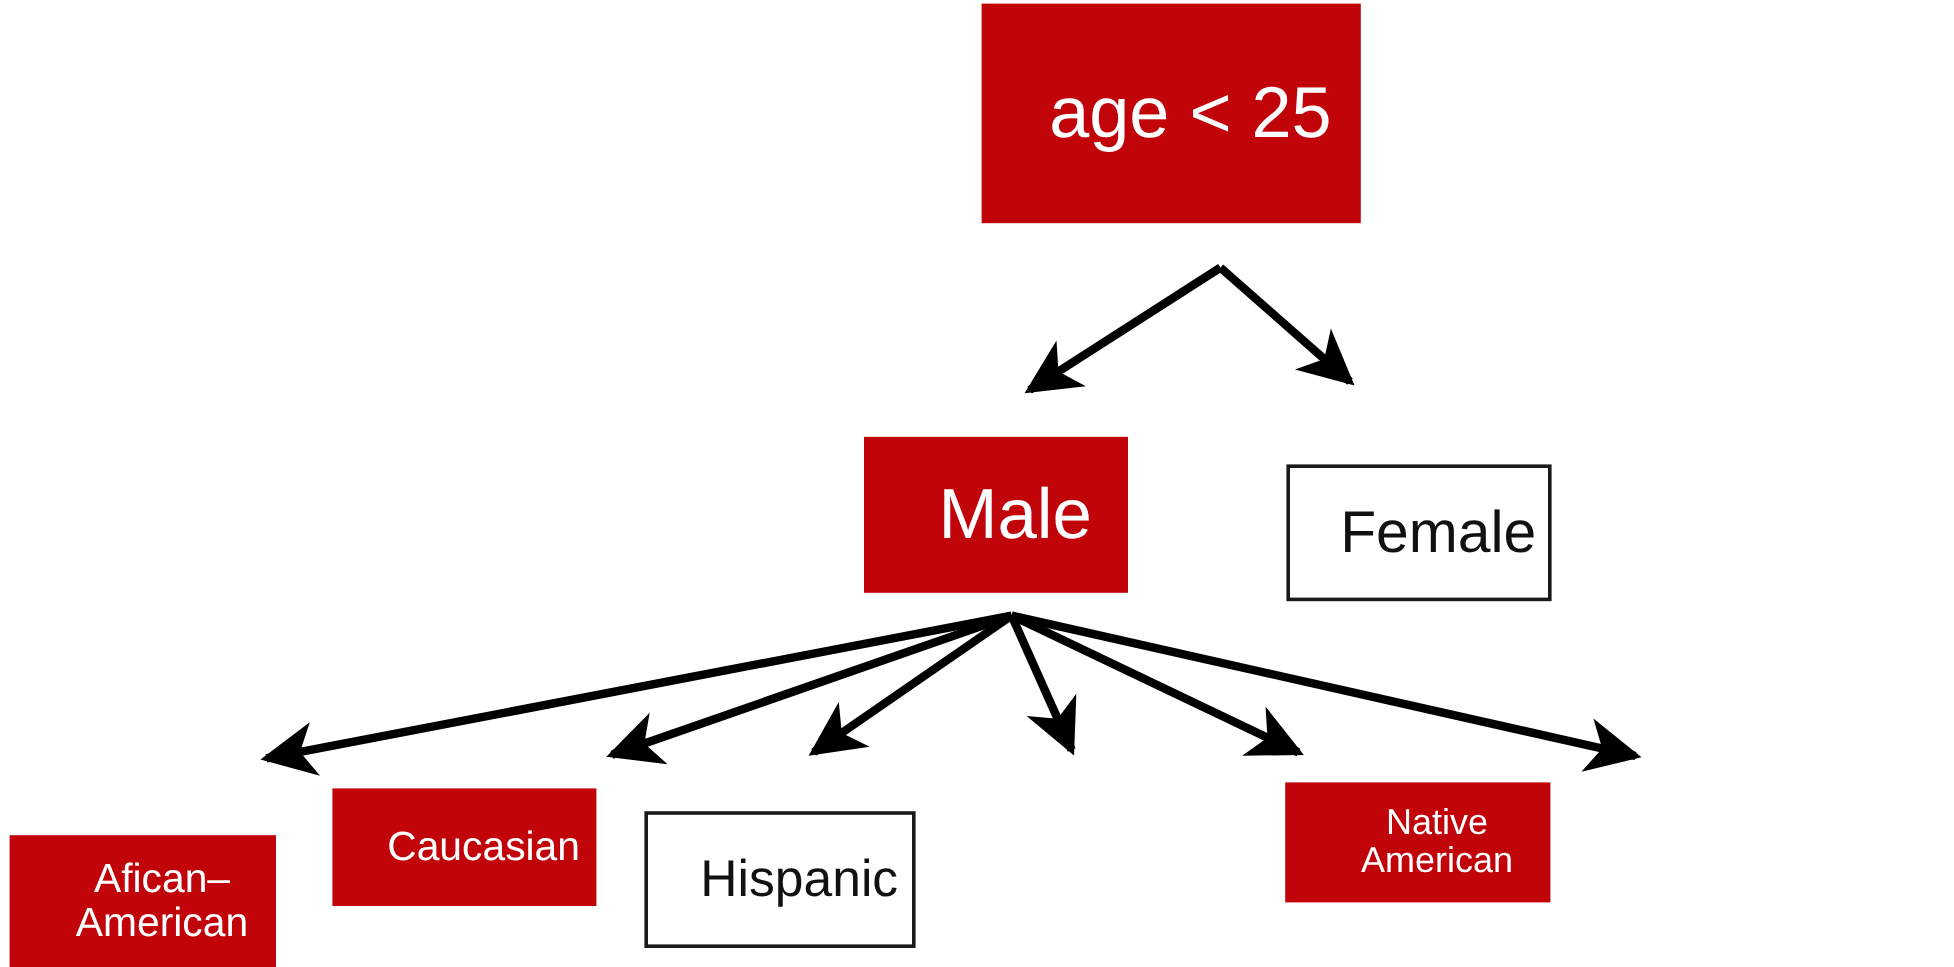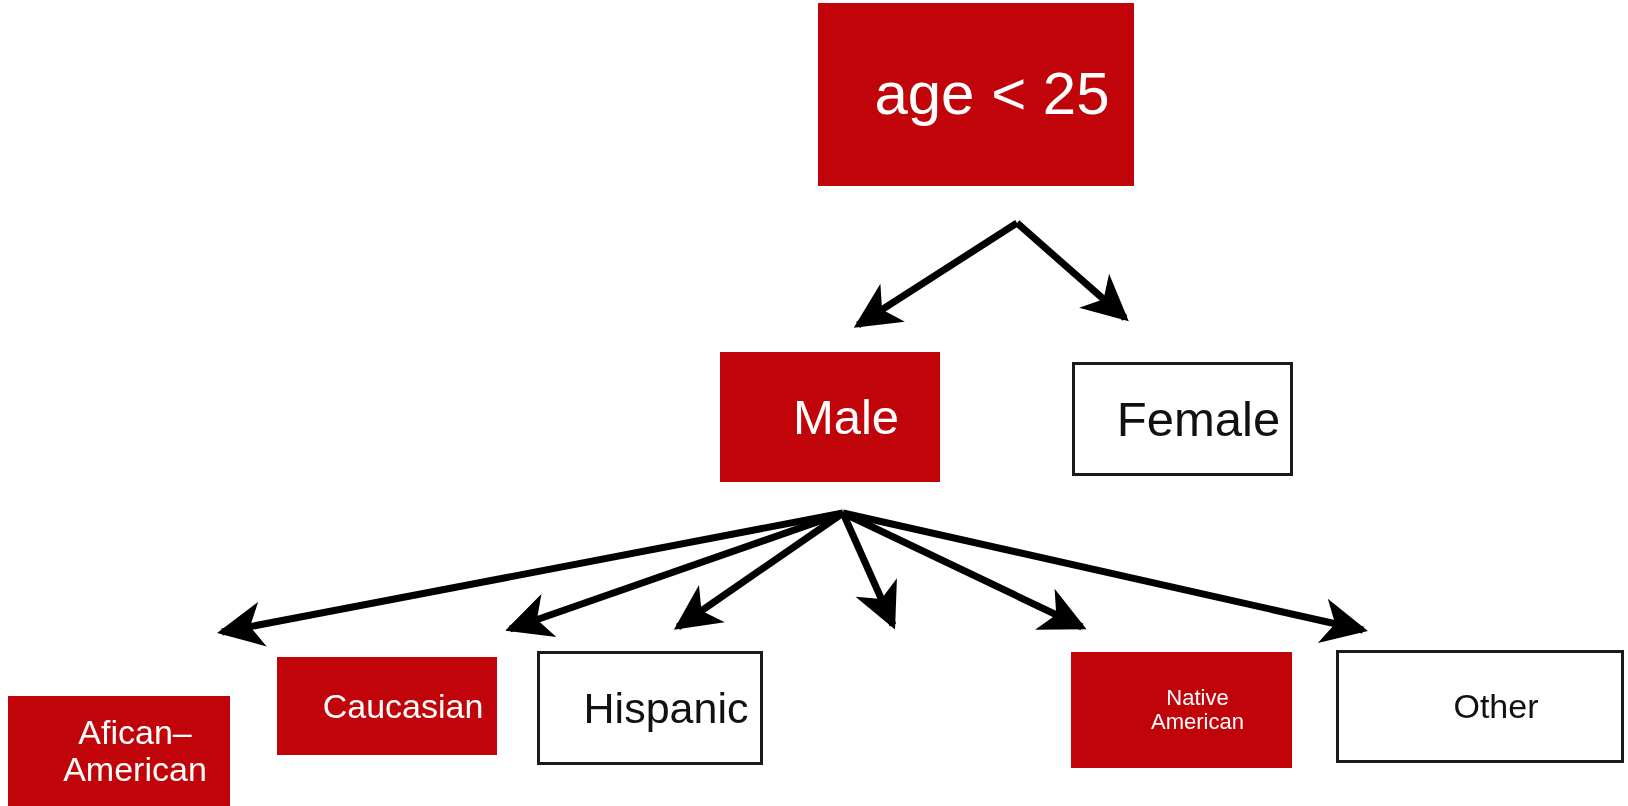--- a/index.html
+++ b/index.html
@@ -45,32 +45,33 @@
   }
   .node.filled {
     background: #C00409;
     color: #ffffff;
     border: none;
   }
   .node.outlined {
     background: #ffffff;
     color: #111111;
     border: 3px solid #1a1a1a;
+    margin-top: 25px;
   }
 
   
   #node-root     { left: 818px;  top: 3px;   width: 316px; height: 183px; font-size: 60px; }
-  #node-male     { left: 720px;  top: 352px; width: 220px; height: 130px; font-size: 49px; }
+  #node-male     { left: 720px;  top: 364px; width: 220px; height: 130px; font-size: 59px; }
   #node-female   { left: 1072px; top: 362px; width: 221px; height: 114px; font-size: 49px; }
 
   #node-african  { left: 8px;    top: 652px; width: 222px; height: 110px; font-size: 34px; margin-top: 44px; }
   #node-caucasian{ left: 277px;  top: 657px; width: 220px; height: 98px; font-size: 34px; }
   #node-hispanic { left: 537px;  top: 651px; width: 226px; height: 114px; font-size: 43px; }
   #node-asian    { left: 800px;  top: 652px; width: 228px; height: 107px; font-size: 34px; }
-  #node-native   { left: 1071px; top: 652px; width: 221px; height: 116px; font-size: 22px; }
+  #node-native   { left: 1071px; top: 652px; width: 221px; height: 100px; font-size: 30px; }
   #node-other    { left: 1336px; top: 650px; width: 288px; height: 113px; font-size: 34px; }
 </style>
 </head>
 <body>
 
 <div id="canvas">
 
   <svg id="edges" viewBox="0 0 1628 806" width="1628" height="806" xmlns="http://www.w3.org/2000/svg">
     <defs>
       <marker id="arrowhead" viewBox="0 0 12 12" refX="10.2" refY="6" markerWidth="7.2" markerHeight="7.2" orient="auto-start-reverse" markerUnits="strokeWidth">
@@ -108,17 +109,14 @@
   <div class="node filled" id="node-caucasian">
     <span class="node-label">Caucasian</span>
   </div>
   <div class="node outlined" id="node-hispanic">
     <span class="node-label">Hispanic</span>
   </div>
   <div class="node filled" id="node-native">
     <span class="node-label">Native
 American</span>
   </div>
-  <div class="node outlined" id="node-other">
-    <span class="node-label">Other</span>
-  </div>
 
 </div>
 
 </body></html>

